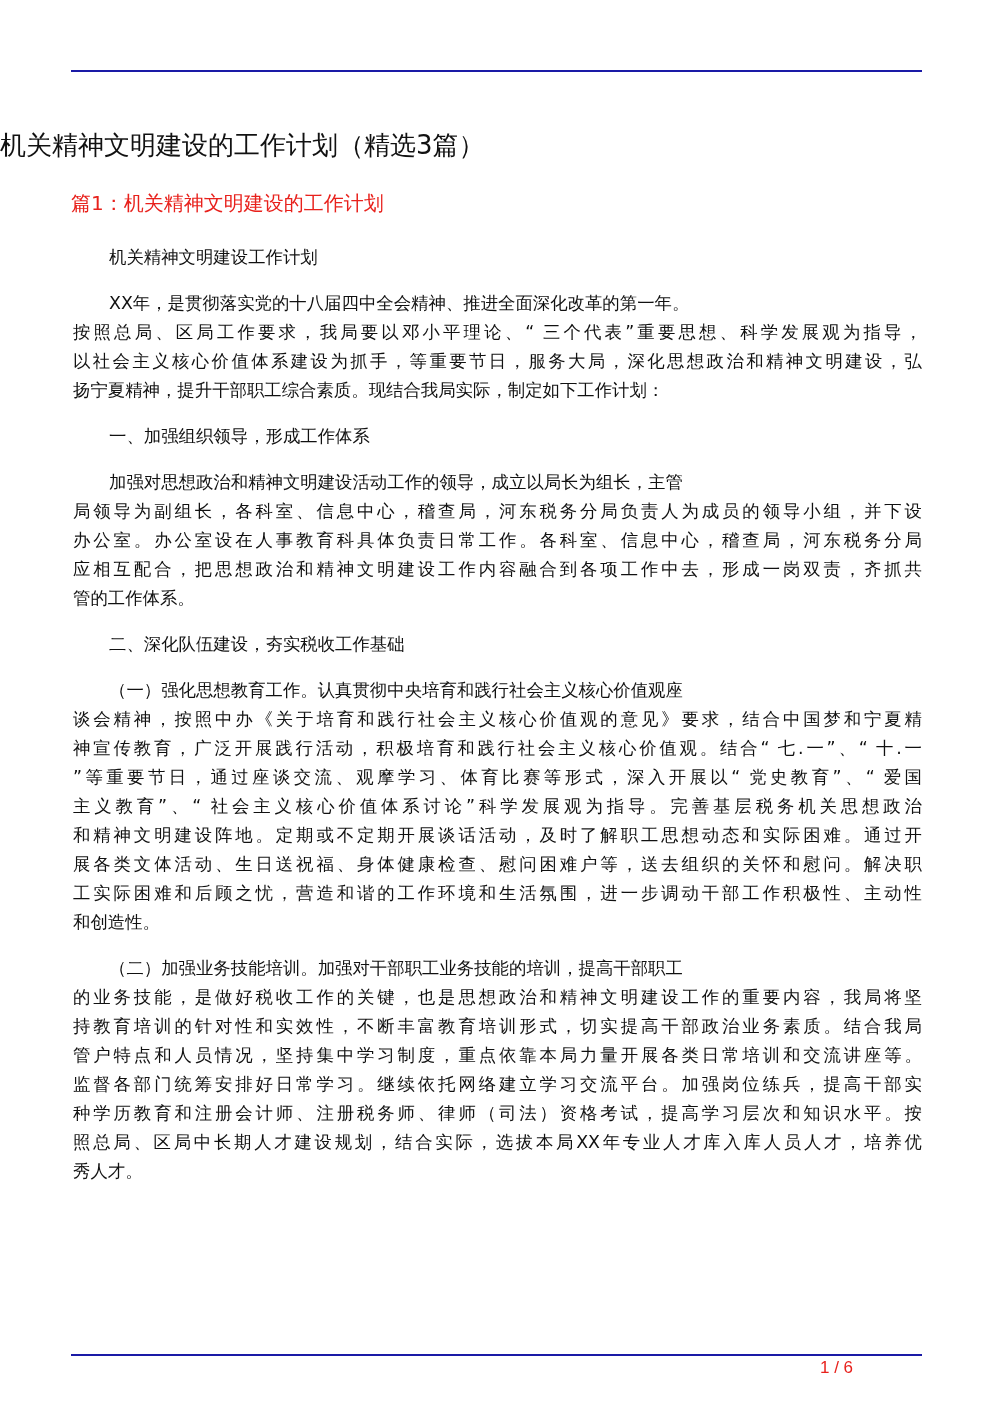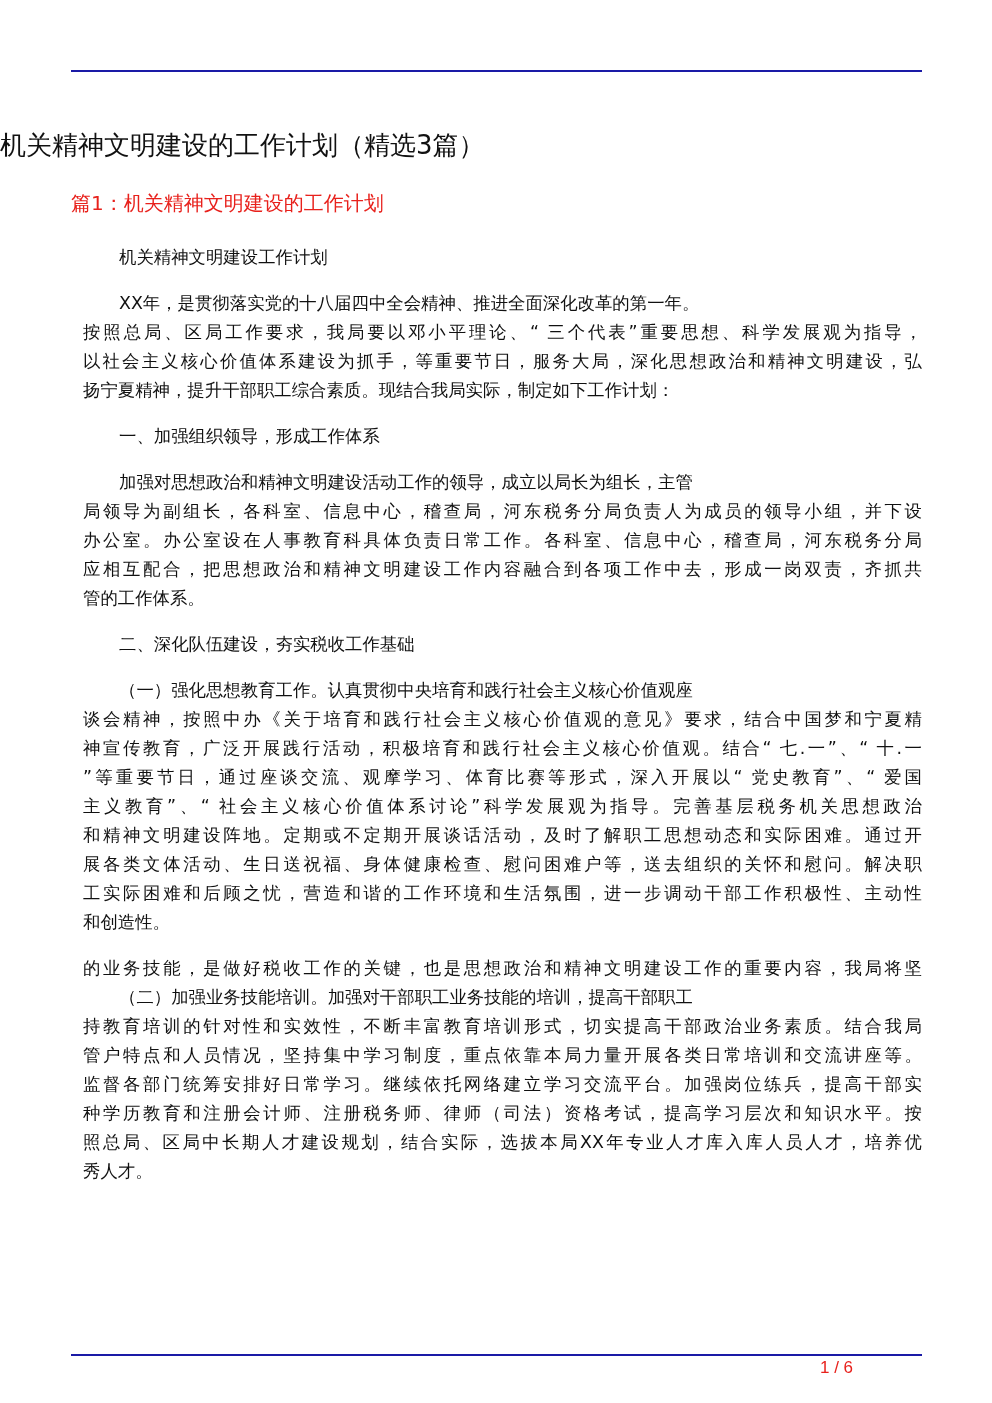--- a/index.html
+++ b/index.html
@@ -5,21 +5,21 @@
   html, body { margin: 0; padding: 0; background: #ffffff; }
   body { width: 992px; height: 1403px; position: relative; overflow: hidden;
          font-family: "DejaVu Sans", "Liberation Sans", sans-serif; color: #111; }
   .rule { position: absolute; left: 71px; width: 851px; height: 2px; background: #1a1aa6; }
   .rule.top { top: 70px; }
   .rule.bottom { top: 1354px; }
   .title { position: absolute; top: 128px; left: 0; width: 992px; text-align: left;
            font-size: 26px; color: #111; letter-spacing: 0px; }
   .section-heading { position: absolute; top: 190px; left: 71px; font-size: 20px; color: #e8211c; }
   .content { position: absolute; top: 243px; left: 71px; width: 851px; font-size: 17.4px; line-height: 29px; }
-  .p { margin: 0 0 17px 12px; }
+  .p { margin: 0 0 17px 2px; }
   .line { display: block; white-space: nowrap; text-align: justify; text-align-last: justify; }
   .line.last { text-align-last: left; }
   .indent { padding-left: 36px; }
   .page-num { position: absolute; top: 1358px; left: 820px; width: 60px; 
               font-size: 17px; color: #e8211c; font-family: "Liberation Sans", sans-serif; }
 </style>
 </head>
 <body>
 
 <div class="rule top"></div>
@@ -63,22 +63,22 @@
     <span class="line">神宣传教育，广泛开展践行活动，积极培育和践行社会主义核心价值观。结合“ 七.一”、“ 十.一</span>
     <span class="line">”等重要节日，通过座谈交流、观摩学习、体育比赛等形式，深入开展以“ 党史教育”、“ 爱国</span>
     <span class="line">主义教育”、“ 社会主义核心价值体系讨论”科学发展观为指导。完善基层税务机关思想政治</span>
     <span class="line">和精神文明建设阵地。定期或不定期开展谈话活动，及时了解职工思想动态和实际困难。通过开</span>
     <span class="line">展各类文体活动、生日送祝福、身体健康检查、慰问困难户等，送去组织的关怀和慰问。解决职</span>
     <span class="line">工实际困难和后顾之忧，营造和谐的工作环境和生活氛围，进一步调动干部工作积极性、主动性</span>
     <span class="line last">和创造性。</span>
   </div>
 
   <div class="p">
+    <span class="line last indent">（二）加强业务技能培训。加强对干部职工业务技能的培训，提高干部职工</span>
     <span class="line">的业务技能，是做好税收工作的关键，也是思想政治和精神文明建设工作的重要内容，我局将坚</span>
-    <span class="line last indent">（二）加强业务技能培训。加强对干部职工业务技能的培训，提高干部职工</span>
     <span class="line">持教育培训的针对性和实效性，不断丰富教育培训形式，切实提高干部政治业务素质。结合我局</span>
     <span class="line">管户特点和人员情况，坚持集中学习制度，重点依靠本局力量开展各类日常培训和交流讲座等。</span>
     <span class="line">监督各部门统筹安排好日常学习。继续依托网络建立学习交流平台。加强岗位练兵，提高干部实</span>
     <span class="line">种学历教育和注册会计师、注册税务师、律师（司法）资格考试，提高学习层次和知识水平。按</span>
     <span class="line">照总局、区局中长期人才建设规划，结合实际，选拔本局XX年专业人才库入库人员人才，培养优</span>
     <span class="line last">秀人才。</span>
   </div>
 </div>
 
 <div class="rule bottom"></div>

